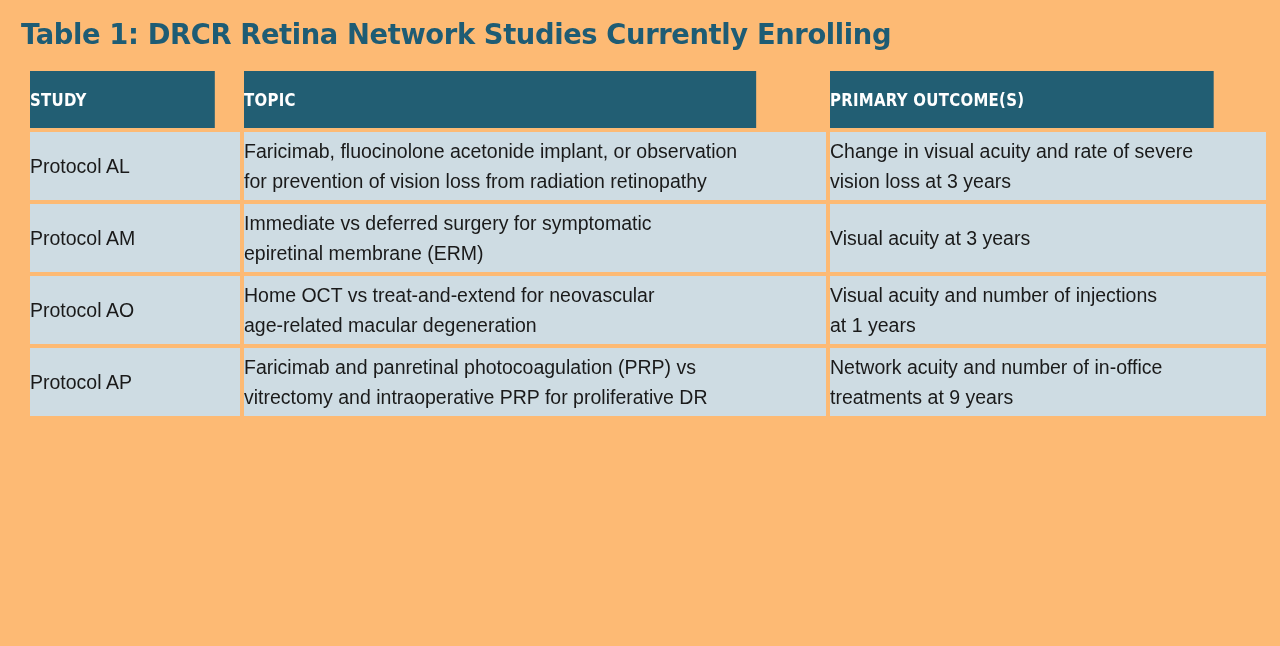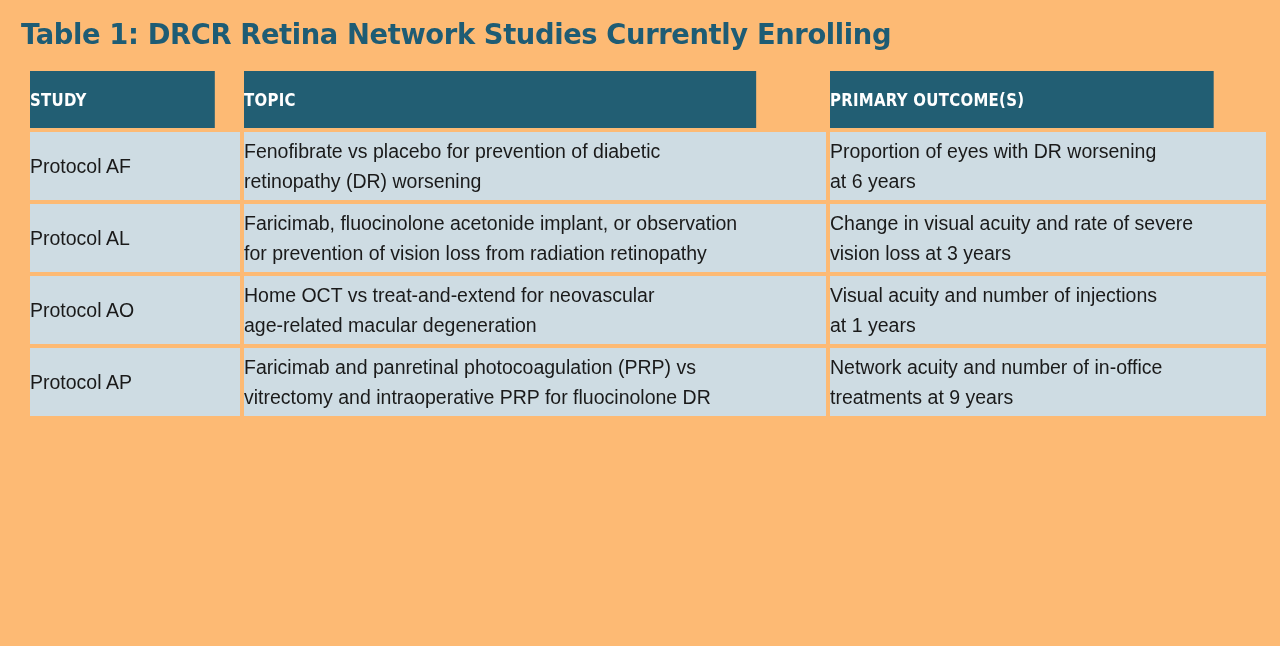--- a/index.html
+++ b/index.html
@@ -135,52 +135,51 @@
             <span class="th-label">TOPIC</span>
           </th>
           <th>
             <span class="th-label">PRIMARY OUTCOME(S)</span>
           </th>
         </tr>
       </thead>
 
       <tbody>
 
-        <tr class="r-af">
-          <td class="study-cell">Protocol AF</td>
-          <td>
-            <span class="cell-text">
-              <span class="ln">Fenofibrate vs placebo for prevention of diabetic</span>
-              <span class="ln">retinopathy (DR) worsening</span>
-            </span>
-          </td>
-          <td>
-            <span class="cell-text">
-              <span class="ln">Proportion of eyes with DR worsening</span>
-              <span class="ln">at 6 years</span>
-            </span>
-          </td>
-        </tr>
 
         <tr class="r-al">
           <td class="study-cell">Protocol AL</td>
           <td>
             <span class="cell-text">
               <span class="ln">Faricimab, fluocinolone acetonide implant, or observation</span>
               <span class="ln">for prevention of vision loss from radiation retinopathy</span>
             </span>
           </td>
           <td>
             <span class="cell-text">
               <span class="ln">Change in visual acuity and rate of severe</span>
               <span class="ln">vision loss at 3 years</span>
             </span>
           </td>
         </tr>
 
+        <tr class="r-am">
+          <td class="study-cell">Protocol AM</td>
+          <td>
+            <span class="cell-text">
+              <span class="ln">Immediate vs deferred surgery for symptomatic</span>
+              <span class="ln">epiretinal membrane (ERM)</span>
+            </span>
+          </td>
+          <td>
+            <span class="cell-text">
+              <span class="ln">Visual acuity at 3 years</span>
+            </span>
+          </td>
+        </tr>
 
         <tr class="r-ao">
           <td class="study-cell">Protocol AO</td>
           <td>
             <span class="cell-text">
               <span class="ln">Home OCT vs treat-and-extend for neovascular</span>
               <span class="ln">age-related macular degeneration</span>
             </span>
           </td>
           <td>
@@ -189,21 +188,21 @@
               <span class="ln">at 1 years</span>
             </span>
           </td>
         </tr>
 
         <tr class="r-ap">
           <td class="study-cell">Protocol AP</td>
           <td>
             <span class="cell-text">
               <span class="ln">Faricimab and panretinal photocoagulation (PRP) vs</span>
-              <span class="ln">vitrectomy and intraoperative PRP for fluocinolone DR</span>
+              <span class="ln">vitrectomy and intraoperative PRP for proliferative DR</span>
             </span>
           </td>
           <td>
             <span class="cell-text">
               <span class="ln">Network acuity and number of in-office</span>
               <span class="ln">treatments at 9 years</span>
             </span>
           </td>
         </tr>
 

